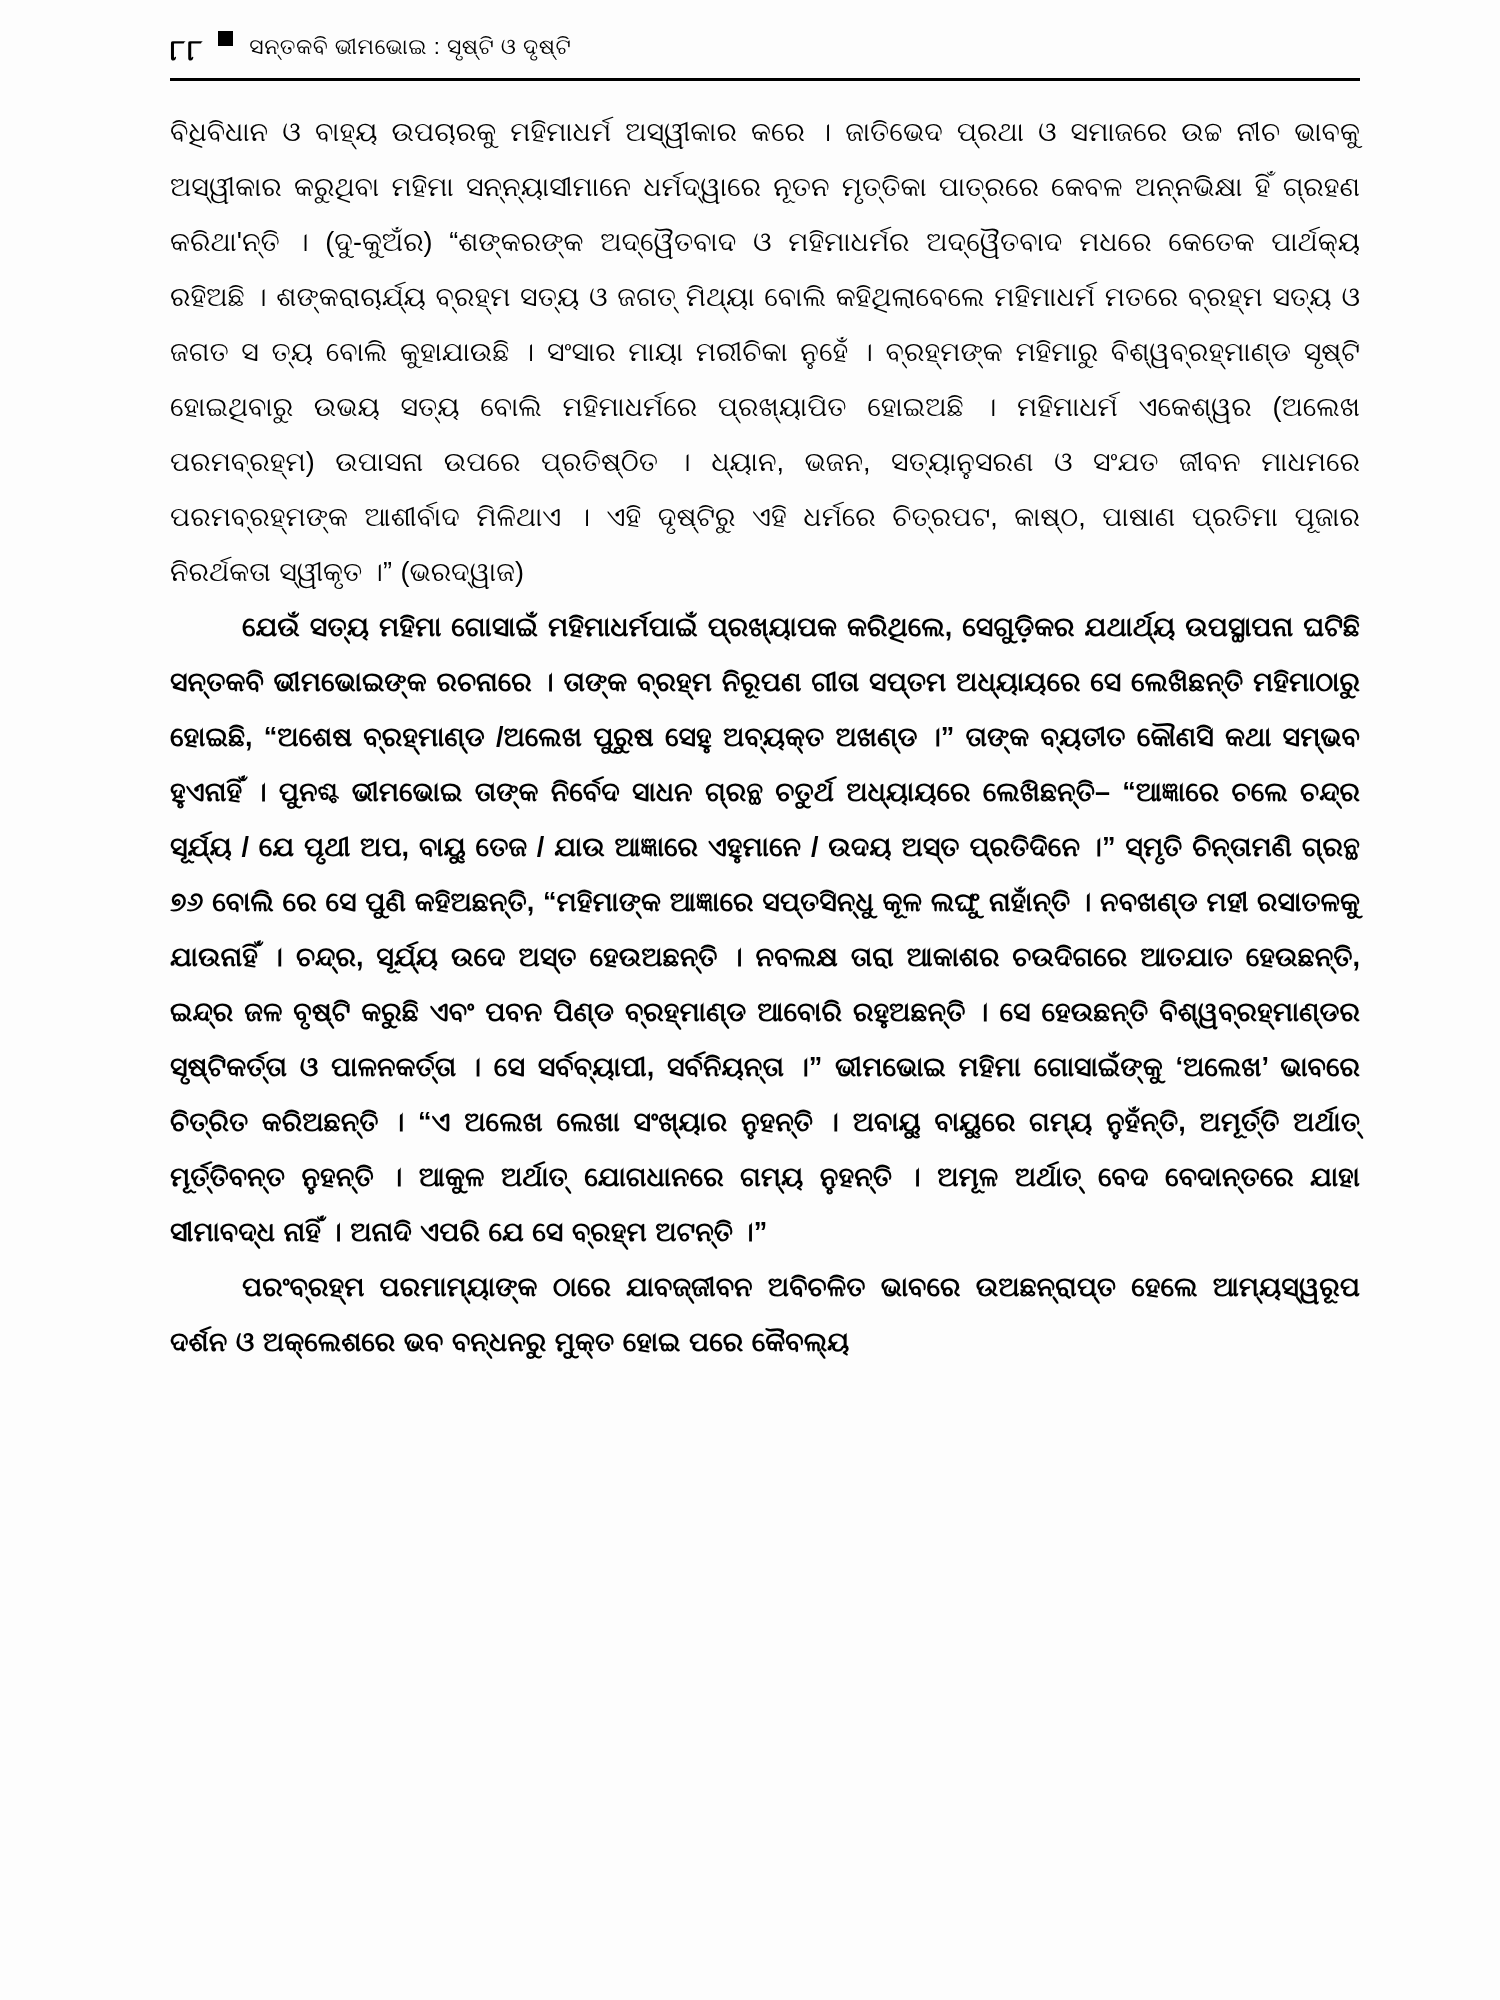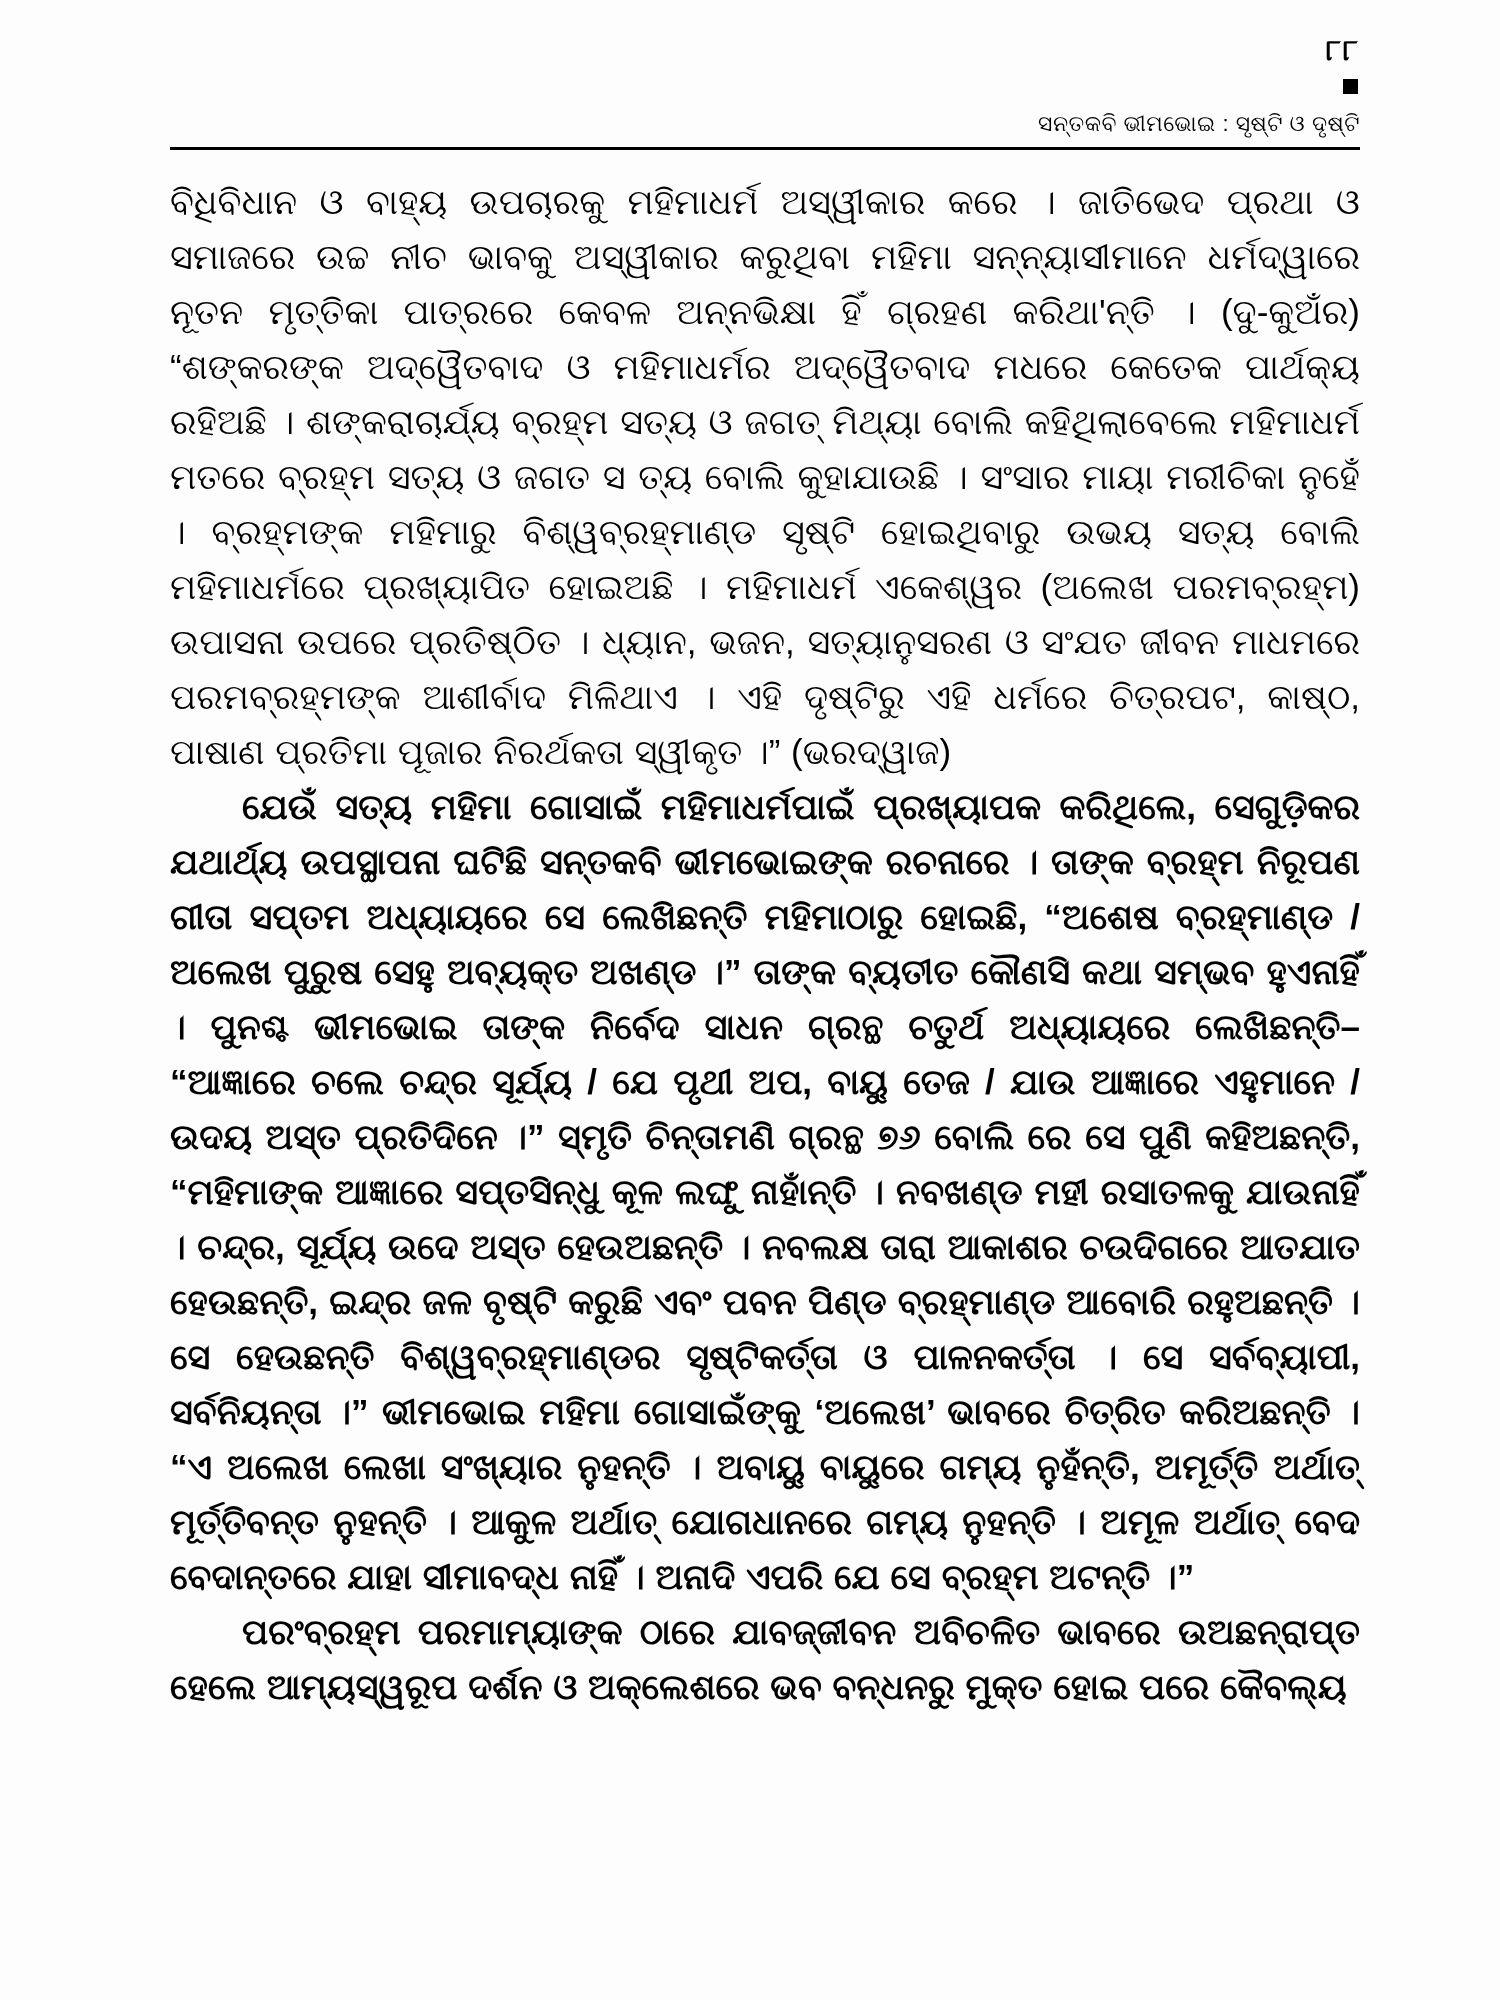--- a/index.html
+++ b/index.html
@@ -23,27 +23,26 @@
     overflow: hidden;
   }
   .page-inner {
     position: absolute;
     left: 170px;
     top: 34px;
     width: 1190px;
   }
   .header-row {
     display: flex;
-    align-items: flex-end;
+    align-items: flex-start;
     gap: 14px;
     font-size: 29px;
     font-weight: bold;
     letter-spacing: 0.5px;
     white-space: nowrap;
-    flex-direction: column;
   }
   .page-number {
     font-size: 29px;
     font-weight: bold;
     letter-spacing: 2px;
   }
   .header-bullet {
     display: inline-block;
     width: 15px;
     height: 15px;
@@ -56,21 +55,21 @@
     font-size: 22px;
     font-weight: normal;
   }
   .rule {
     margin-top: 10px;
     border-top: 3px solid #000;
     width: 1190px;
   }
   .body-text {
     margin-top: 24px;
-    font-size: 35px;
+    font-size: 27px;
     line-height: 55px;
     text-align: justify;
     text-justify: inter-word;
     word-spacing: 1px;
   }
   .para {
     margin: 0 0 0 0;
     text-align: justify;
   }
   .para.indent {

